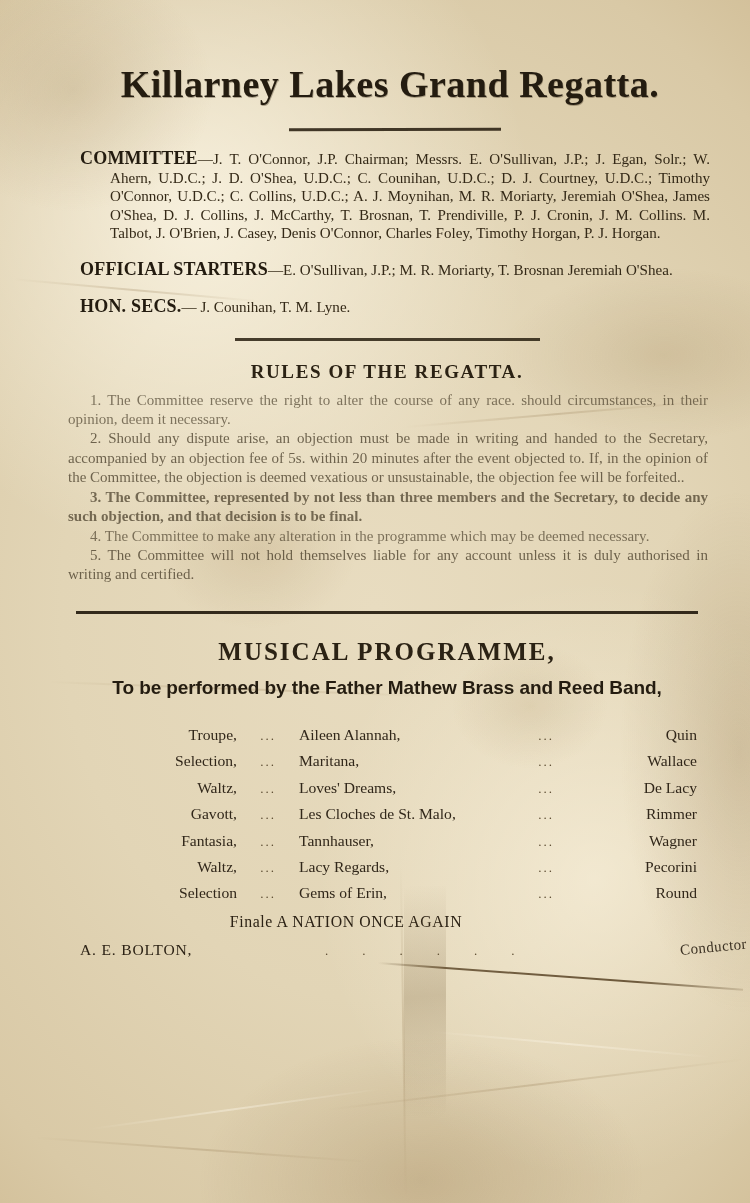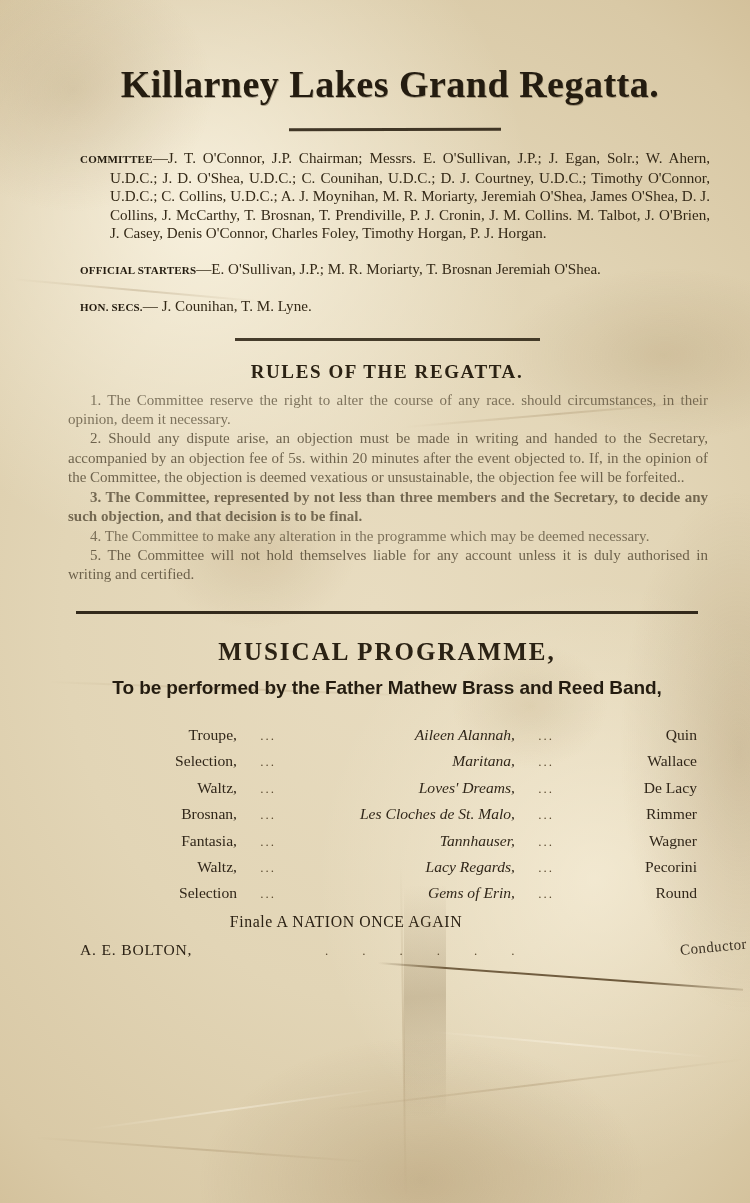--- a/index.html
+++ b/index.html
@@ -120,21 +120,21 @@
     padding: 0 52px 0 68px;
     font-size: 15.1px;
     line-height: 18.6px;
     text-align: justify;
     text-align-last: left;
     color: #342917;
   }
   .officials p { margin: 0 0 0 0; text-indent: 0; }
   .officials p + p { margin-top: 17px; }
   .officials .hang { padding-left: 30px; text-indent: -30px; }
-  .lbl { font-weight: bold; font-size: 11px; letter-spacing: .2px; color:#231b0f; }
+  .lbl { font-weight: bold; font-size: 18px; letter-spacing: .2px; color:#231b0f; }
 
   
   .rules-head {
     text-align: center;
     font-weight: bold;
     font-size: 19px;
     letter-spacing: 1.6px;
     margin: 20px 0 8px 0;
     color: #2b2214;
   }
@@ -173,21 +173,21 @@
   table.prog {
     width: 620px;
     margin: 22px auto 0 auto;
     border-collapse: collapse;
     font-size: 15.6px;
     color: #31271a;
   }
   table.prog td { padding: 4.2px 0; vertical-align: baseline; white-space: nowrap; }
   td.c-type { width: 160px; text-align: right; padding-left: 6px; }
   td.c-dots1 { width: 62px; text-align: center; color:#5d4d33; letter-spacing:2px; font-size:13px; }
-  td.c-piece { text-align: right; font-style: italic; }
+  td.c-piece { text-align: left; }
   td.c-dots2 { width: 62px; text-align: center; color:#5d4d33; letter-spacing:2px; font-size:13px; }
   td.c-comp  { width: 120px; text-align: right; padding-right: 4px; }
 
   .finale {
     text-align: center;
     font-size: 15.8px;
     letter-spacing: .6px;
     margin: 6px 0 0 0;
     padding-right: 82px;
     color: #2c2215;
@@ -305,21 +305,21 @@
         <td class="c-comp">Wallace</td>
       </tr>
       <tr>
         <td class="c-type">Waltz,</td>
         <td class="c-dots1">...</td>
         <td class="c-piece">Loves' Dreams,</td>
         <td class="c-dots2">...</td>
         <td class="c-comp">De Lacy</td>
       </tr>
       <tr>
-        <td class="c-type">Brosnan,</td>
+        <td class="c-type">Gavott,</td>
         <td class="c-dots1">...</td>
         <td class="c-piece">Les Cloches de St. Malo,</td>
         <td class="c-dots2">...</td>
         <td class="c-comp">Rimmer</td>
       </tr>
       <tr>
         <td class="c-type">Fantasia,</td>
         <td class="c-dots1">...</td>
         <td class="c-piece">Tannhauser,</td>
         <td class="c-dots2">...</td>

